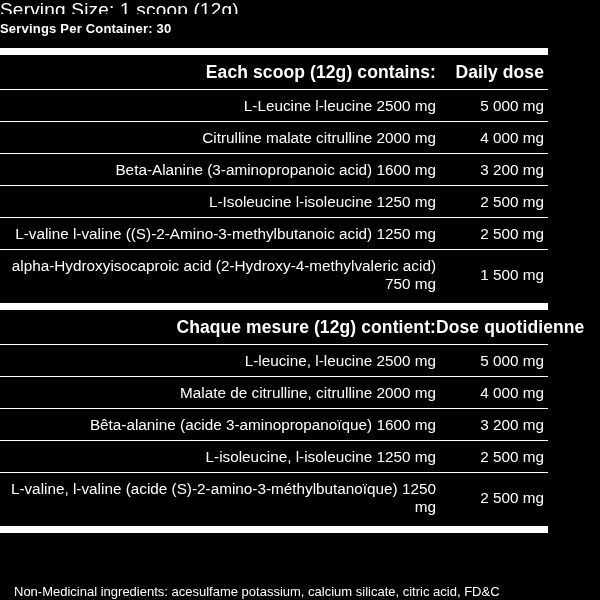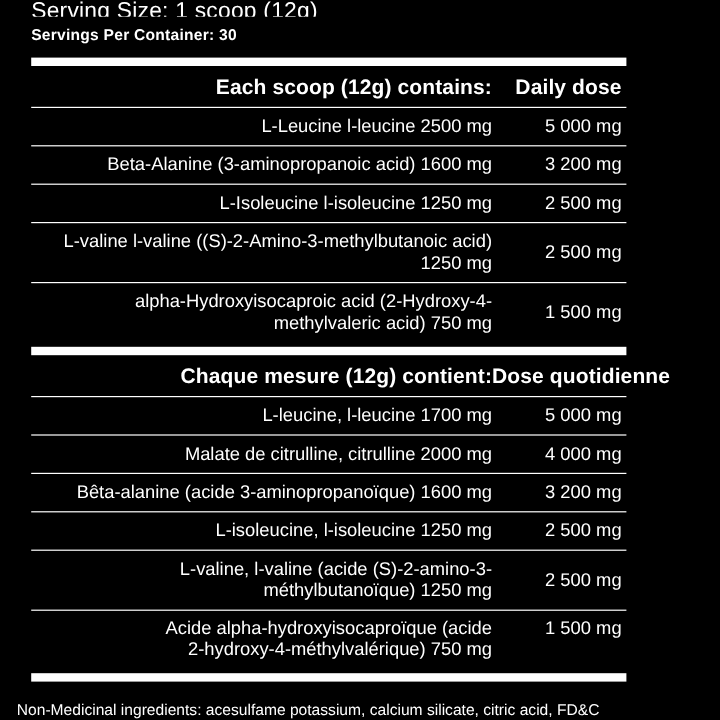--- a/index.html
+++ b/index.html
@@ -13,21 +13,21 @@
     overflow: hidden;
     font-family: "Liberation Sans", sans-serif;
     color: #ffffff;
   }
   .label {
     position: relative;
     width: 548px;
     height: 600px;
     background: #000000;
     box-sizing: border-box;
-    padding: 0 26px;
+    padding: 0 0;
   }
   .top-lines {
     padding-top: 0px;
   }
   .serving-size {
     font-size: 19px;
     line-height: 20px;
     letter-spacing: 0.2px;
     white-space: nowrap;
     overflow: hidden;
@@ -117,20 +117,24 @@
     <tbody>
       <tr class="hdr-row">
         <td class="col-name">Each scoop (12g) contains:</td>
         <td class="col-dose">Daily dose</td>
       </tr>
       <tr class="row">
         <td class="col-name">L-Leucine l-leucine 2500 mg</td>
         <td class="col-dose">5 000 mg</td>
       </tr>
       <tr class="row">
+        <td class="col-name">Citrulline malate citrulline 2000 mg</td>
+        <td class="col-dose">4 000 mg</td>
+      </tr>
+      <tr class="row">
         <td class="col-name">Beta-Alanine (3-aminopropanoic acid) 1600 mg</td>
         <td class="col-dose">3 200 mg</td>
       </tr>
       <tr class="row">
         <td class="col-name">L-Isoleucine l-isoleucine 1250 mg</td>
         <td class="col-dose">2 500 mg</td>
       </tr>
       <tr class="row">
         <td class="col-name">L-valine l-valine ((S)-2-Amino-3-methylbutanoic acid) 1250 mg</td>
         <td class="col-dose">2 500 mg</td>
@@ -144,44 +148,39 @@
 
   <div class="rule-below-section"></div>
 
   <table class="table">
     <tbody>
       <tr class="hdr-row">
         <td class="col-name">Chaque mesure (12g) contient:</td>
         <td class="col-dose">Dose quotidienne</td>
       </tr>
       <tr class="row">
-        <td class="col-name">L-leucine, l-leucine 1700 mg</td>
+        <td class="col-name">L-leucine, l-leucine 2500 mg</td>
         <td class="col-dose">5 000 mg</td>
       </tr>
       <tr class="row">
         <td class="col-name">Malate de citrulline, citrulline 2000 mg</td>
         <td class="col-dose">4 000 mg</td>
       </tr>
       <tr class="row">
         <td class="col-name">Bêta-alanine (acide 3-aminopropanoïque) 1600 mg</td>
         <td class="col-dose">3 200 mg</td>
       </tr>
       <tr class="row">
         <td class="col-name">L-isoleucine, l-isoleucine 1250 mg</td>
         <td class="col-dose">2 500 mg</td>
       </tr>
       <tr class="row">
         <td class="col-name">L-valine, l-valine (acide (S)-2-amino-3-méthylbutanoïque) 1250 mg</td>
         <td class="col-dose">2 500 mg</td>
       </tr>
-      <tr class="row tall">
-        <td class="col-name two-line-name" style="white-space: pre-line;">Acide alpha-hydroxyisocaproïque (acide
-2-hydroxy-4-méthylvalérique) 750 mg</td>
-        <td class="col-dose" style="vertical-align: top; padding-top: 6px !important;">1 500 mg</td>
-      </tr>
     </tbody>
   </table>
 
   <div class="rule-below-section"></div>
 
   <div class="footer">Non-Medicinal ingredients: acesulfame potassium, calcium silicate, citric acid, FD&amp;C</div>
 
 </div>
 
 </body></html>

